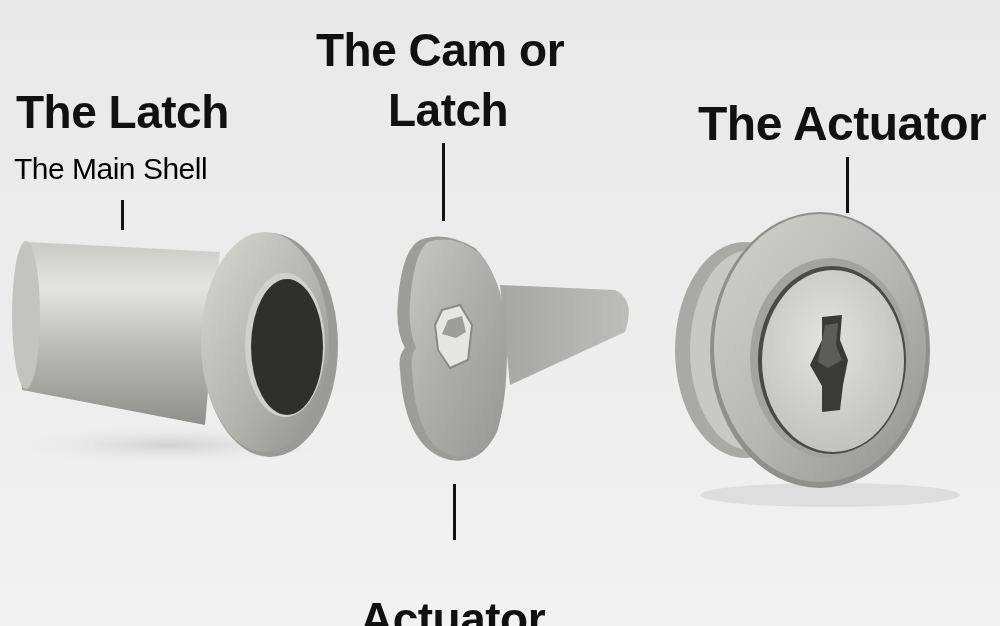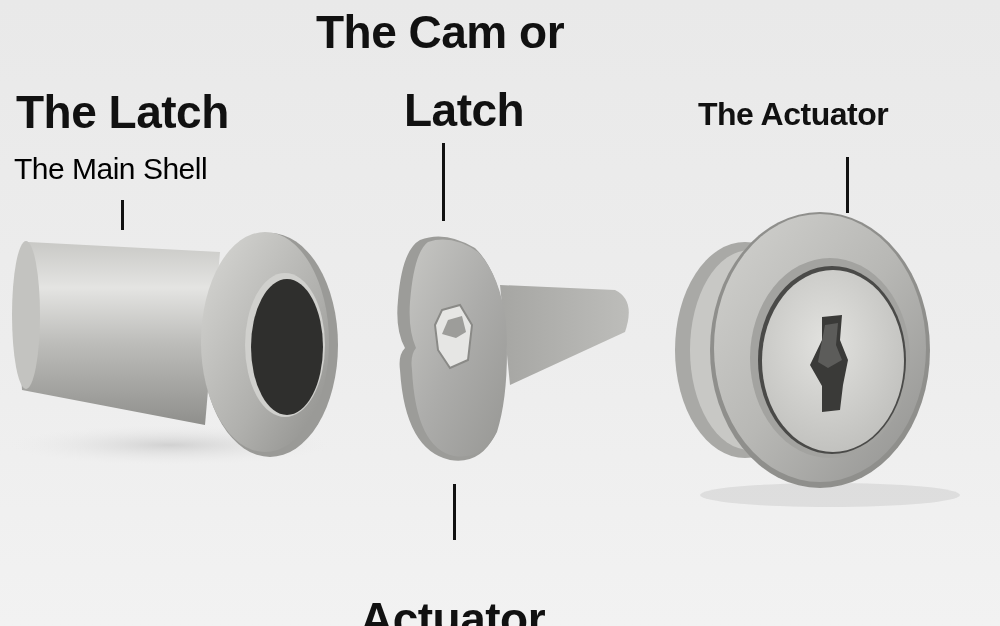--- a/index.html
+++ b/index.html
@@ -11,25 +11,25 @@
   .leader{position:absolute;width:3px;background:#111;}
   svg.part{position:absolute;}
 </style>
 </head>
 <body>
 
 <div class="label" style="left:16px;top:86px;font-size:46px;">The Latch</div>
 <div class="sub" style="left:14px;top:152px;font-size:30px;letter-spacing:-0.5px;">The Main Shell</div>
 <div class="leader" style="left:121px;top:200px;height:30px;"></div>
 
-<div class="label" style="left:316px;top:6px;font-size:46px;">The Cam or</div>
-<div class="label" style="left:388px;top:84px;font-size:46px;margin-left:16px;">Latch</div>
+<div class="label" style="left:316px;top:24px;font-size:46px;">The Cam or</div>
+<div class="label" style="left:388px;top:84px;font-size:46px;">Latch</div>
 <div class="leader" style="left:442px;top:143px;height:78px;"></div>
 
-<div class="label" style="left:698px;top:96px;font-size:32px;">The Actuator</div>
+<div class="label" style="left:698px;top:96px;font-size:48px;">The Actuator</div>
 <div class="leader" style="left:846px;top:157px;height:56px;"></div>
 
 <div class="leader" style="left:453px;top:484px;height:56px;"></div>
 <div class="label" style="left:360px;top:556px;font-size:46px;margin-top:37px;">Actuator</div>
 
 <svg class="part" width="350" height="250" style="left:0;top:220px;" viewBox="0 0 350 250">
   <defs>
     <linearGradient id="cyl" x1="0" y1="0" x2="0" y2="1">
       <stop offset="0" stop-color="#c9c9c6"></stop>
       <stop offset="0.25" stop-color="#e4e4e2"></stop>

